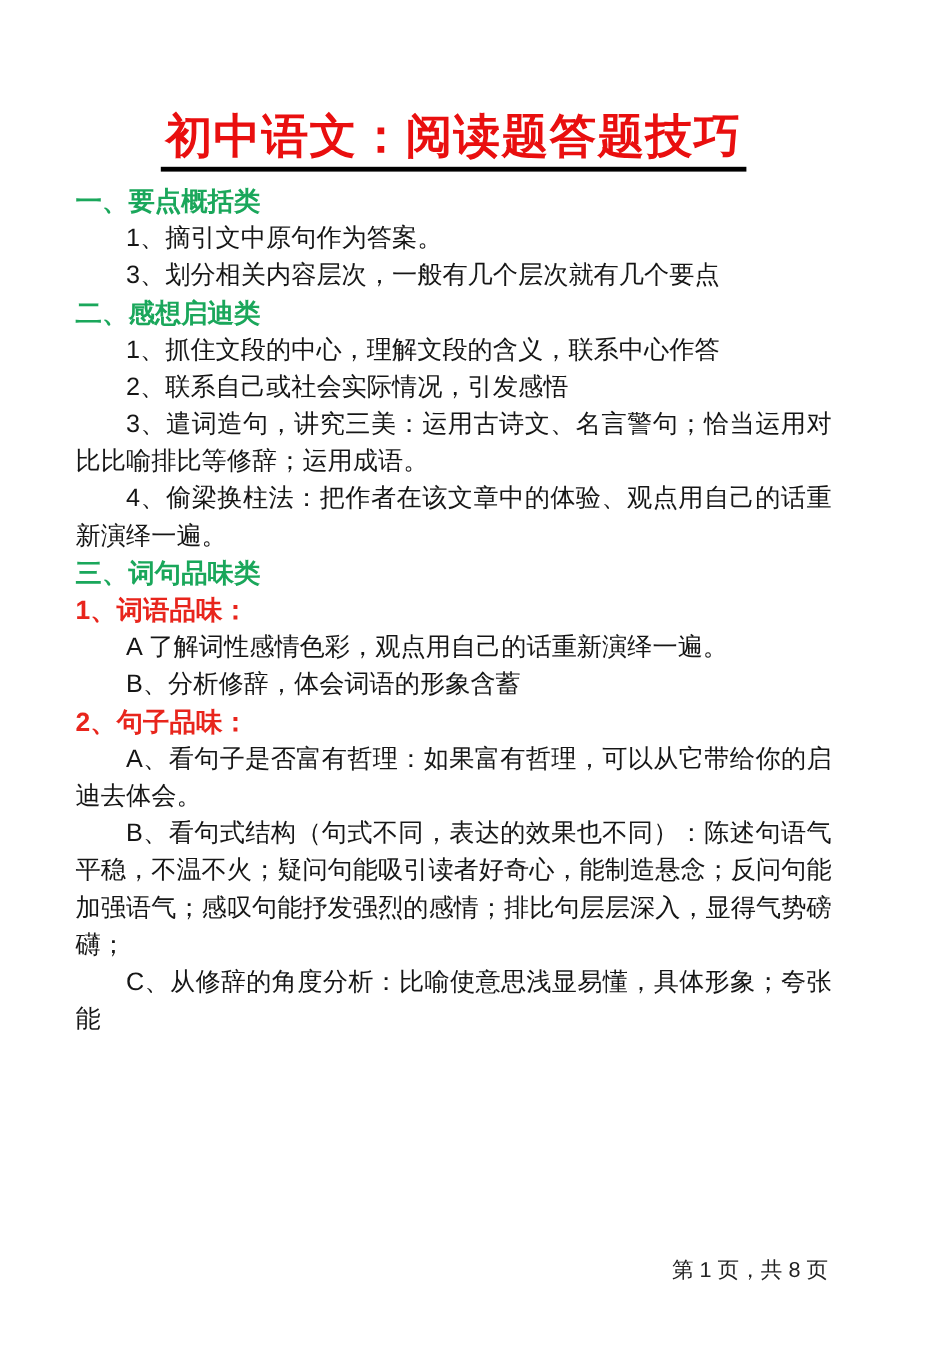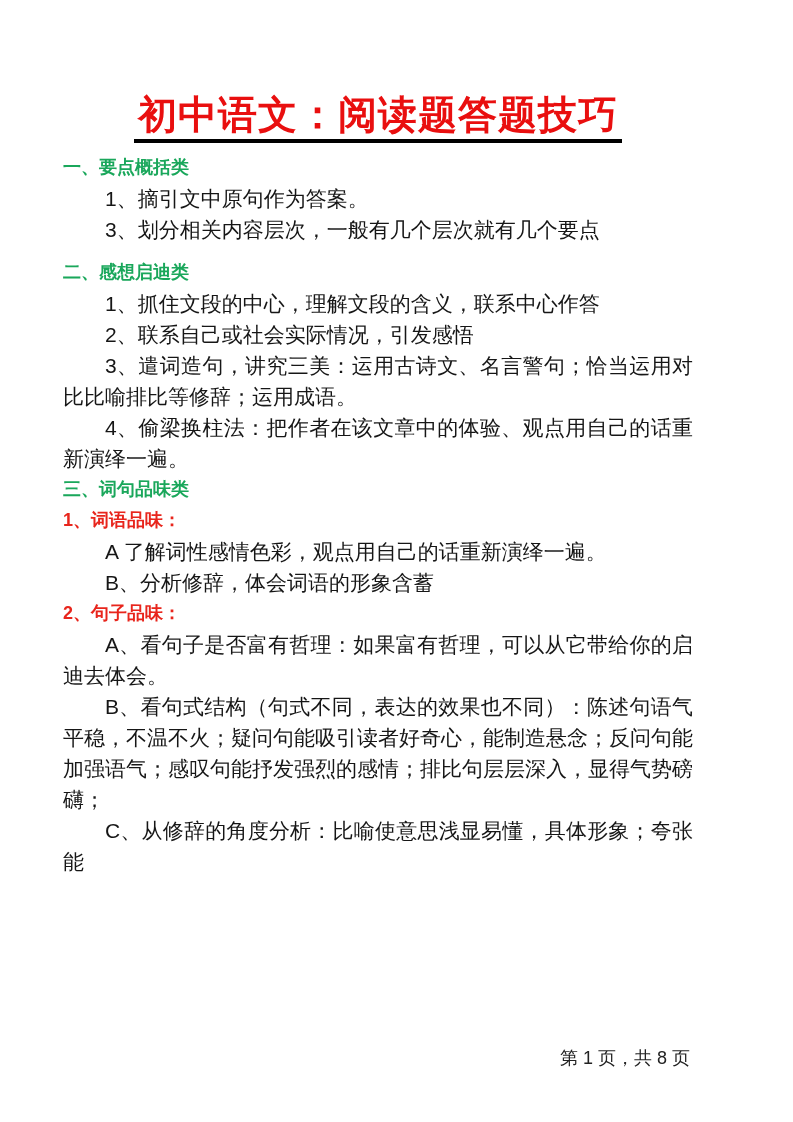--- a/index.html
+++ b/index.html
@@ -46,21 +46,21 @@
     line-height: 31px;
     text-indent: 2em;
     color: #161616;
     text-align: justify;
   }
   .para .bold {
     font-weight: normal;
   }
   .h-green, .h-red {
     margin: 0;
-    font-size: 18px;
+    font-size: 22px;
     line-height: 31px;
     font-weight: bold;
   }
   .footer-note {
     position: absolute;
     top: 1049px;
     right: 66px;
     font-size: 18px;
     line-height: 18px;
     color: #222222;
@@ -72,21 +72,21 @@
 <div class="page">
 
   <div class="title-row">
     <h1 class="doc-title" style="color: rgb(233, 15, 15); border-bottom-color: rgb(0, 0, 0);">初中语文：阅读题答题技巧</h1>
   </div>
 
   <main class="doc-body">
       <div class="h-green" style="color: rgb(26, 167, 91);">一、要点概括类</div>
       <div class="para"><span class="">1、摘引文中原句作为答案。</span></div>
       <div class="para"><span class="">3、划分相关内容层次，一般有几个层次就有几个要点</span></div>
-      <div class="h-green" style="color: rgb(26, 167, 91); margin-top: 12px;">二、感想启迪类</div>
+      <div class="h-green" style="color: rgb(26, 167, 91);">二、感想启迪类</div>
       <div class="para"><span class="">1、抓住文段的中心，理解文段的含义，联系中心作答</span></div>
       <div class="para"><span class="">2、联系自己或社会实际情况，引发感悟</span></div>
       <div class="para"><span class="">3、遣词造句，讲究三美：运用古诗文、名言警句；恰当运用对比比喻排比等修辞；运用成语。</span></div>
       <div class="para"><span class="">4、偷梁换柱法：把作者在该文章中的体验、观点用自己的话重新演绎一遍。</span></div>
       <div class="h-green" style="color: rgb(26, 167, 91);">三、词句品味类</div>
       <div class="h-red" style="color: rgb(232, 37, 28);">1、词语品味：</div>
       <div class="para"><span class="bold">A 了解词性感情色彩，</span><span class="">观点用自己的话重新演绎一遍。</span></div>
       <div class="para"><span class="bold">B、分析修辞，</span><span class="">体会词语的形象含蓄</span></div>
       <div class="h-red" style="color: rgb(232, 37, 28);">2、句子品味：</div>
       <div class="para"><span class="bold">A、看句子是否富有哲理：</span><span class="">如果富有哲理，可以从它带给你的启迪去体会。</span></div>

